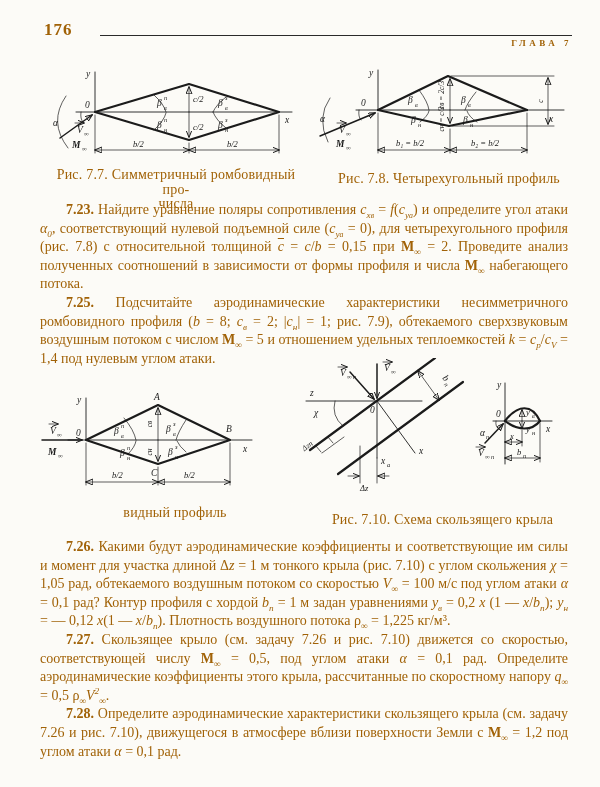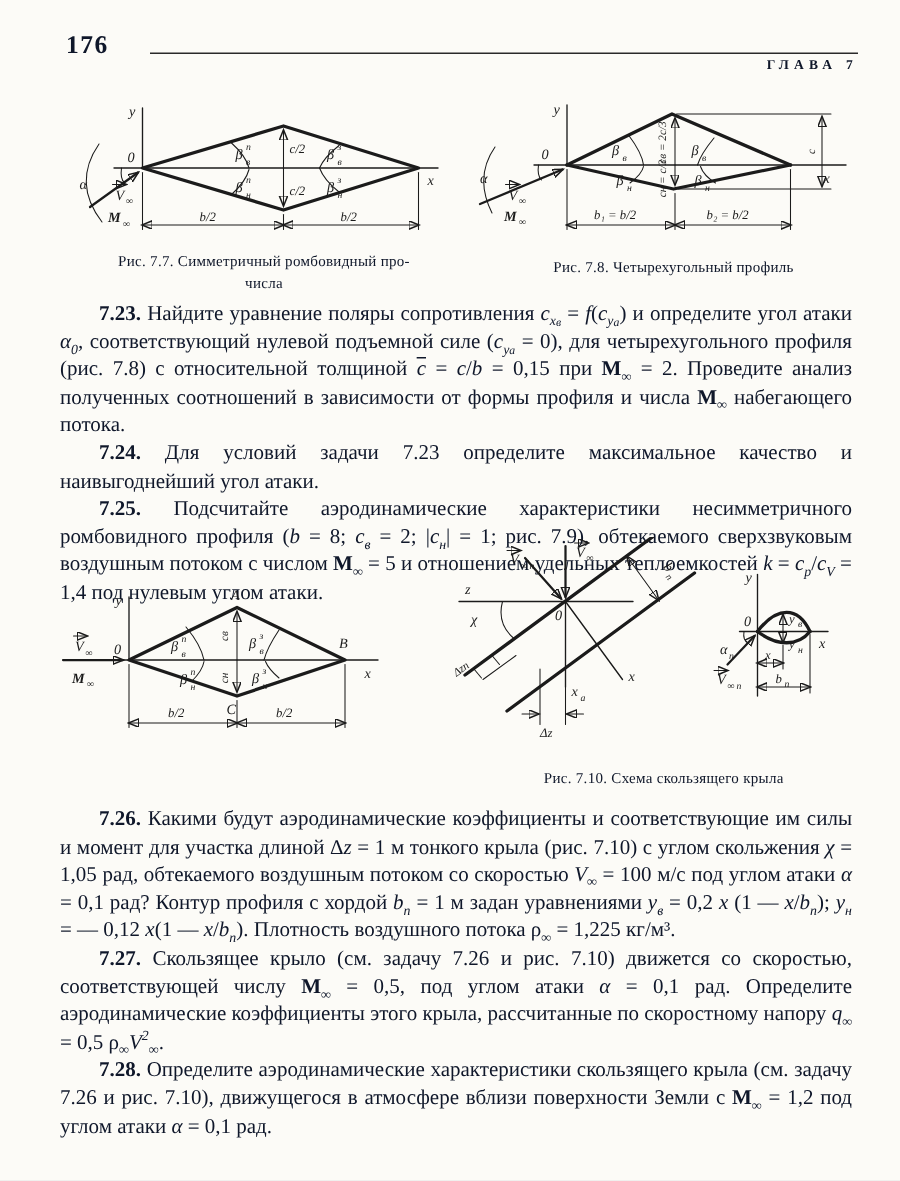--- a/index.html
+++ b/index.html
@@ -1,24 +1,24 @@
 <!DOCTYPE html>
 <html><head>
 <meta charset="utf-8">
 <style>
   html,body{margin:0;padding:0;background:#e8e8e8;}
   .page{position:relative;width:600px;height:787px;background:#fcfbf7;overflow:hidden;
-        font-family:"Liberation Serif","DejaVu Serif",serif;color:#0f172a;}
+        font-family:"Liberation Serif","DejaVu Serif",serif;color:#a16207;}
   
   .pagenum{position:absolute;left:44px;top:20px;font-size:17px;font-weight:bold;letter-spacing:1px;}
   .rule{position:absolute;left:100px;top:35px;width:472px;border-top:1.4px solid #2a2a2a;}
   .chapter{position:absolute;right:28px;top:24px;font-size:9px;font-weight:bold;letter-spacing:3.5px;margin-top:14px;}
   
   .fig{position:absolute;}
-  .caption{position:absolute;text-align:center;font-size:10px;line-height:14.5px;letter-spacing:.2px;}
+  .caption{position:absolute;text-align:center;font-size:14px;line-height:14.5px;letter-spacing:.2px;}
   svg text{font-family:"Liberation Serif","DejaVu Serif",serif;fill:#1b1b1b;}
   .ft{font-size:9.5px;font-style:italic;}
   .fs{font-size:6.5px;font-style:italic;}
   .fm{font-size:8.5px;font-style:italic;}
   .fr{font-size:7.5px;font-style:italic;}
   .fb{font-size:9.5px;font-weight:bold;font-style:italic;}
   svg line,svg path,svg polygon,svg polyline{stroke:#1b1b1b;fill:none;stroke-linecap:round;}
   .thick{stroke-width:2.2;stroke-linejoin:round;}
   .med{stroke-width:1.5;}
   .thin{stroke-width:0.9;}
@@ -194,21 +194,20 @@
       <text class="fb" x="20" y="87">М</text>
       <text class="fs" x="30" y="90">∞</text>
     </g>
   </svg>
   <div class="caption" style="left:316px;top:172px;width:266px">
     <div>Рис. 7.8. Четырехугольный профиль</div>
   </div>
 
   <div class="tblock" style="top:201px">
     <p class="prob"><span class="seg-b">7.23.</span><span class="seg-t"> Найдите уравнение поляры сопротивления </span><span class="seg-i">c</span><sub>x</sub><sub class="s2">в</sub><span class="seg-t"> = </span><span class="seg-i">f</span><span class="seg-t">(</span><span class="seg-i">c</span><sub>y</sub><sub class="s2">a</sub><span class="seg-t">) и определите угол атаки </span><span class="seg-i">α</span><sub>0</sub><span class="seg-t">, соответствующий нулевой подъемной силе (</span><span class="seg-i">c</span><sub>y</sub><sub class="s2">a</sub><span class="seg-t"> = 0), для четырехугольного профиля (рис. 7.8) с относительной толщиной </span><span class="seg-ol">c</span><span class="seg-t"> = </span><span class="seg-i">c</span><span class="seg-t">/</span><span class="seg-i">b</span><span class="seg-t"> = 0,15 при </span><span class="seg-b">М</span><sub>∞</sub><span class="seg-t"> = 2. Проведите анализ полученных соотношений в зависимости от формы профиля и числа </span><span class="seg-b">М</span><sub>∞</sub><span class="seg-t"> набегающего потока.</span></p>
-    <p class="prob"><span class="seg-b">7.24.</span><span class="seg-t"> Для условий задачи 7.23 определите максимальное качество и наивыгоднейший угол атаки.</span></p>
     <p class="prob"><span class="seg-b">7.25.</span><span class="seg-t"> Подсчитайте аэродинамические характеристики несимметричного ромбовидного профиля (</span><span class="seg-i">b</span><span class="seg-t"> = 8; </span><span class="seg-i">c</span><sub>в</sub><span class="seg-t"> = 2; |</span><span class="seg-i">c</span><sub>н</sub><span class="seg-t">| = 1; рис. 7.9), обтекаемого сверхзвуковым воздушным потоком с числом </span><span class="seg-b">М</span><sub>∞</sub><span class="seg-t"> = 5 и отношением удельных теплоемкостей </span><span class="seg-i">k</span><span class="seg-t"> = </span><span class="seg-i">c</span><sub>p</sub><span class="seg-t">/</span><span class="seg-i">c</span><sub>V</sub><span class="seg-t"> = 1,4 под нулевым углом атаки.</span></p>
   </div>
 
   <svg class="fig" style="left:40px;top:390px" width="270" height="112" viewBox="0 0 270 112">
     <defs>
         <marker id="a79" markerWidth="8" markerHeight="7" refX="6.5" refY="2.8" orient="auto-start-reverse" markerUnits="userSpaceOnUse">
           <path d="M0,0 L7,2.8 L0,5.6 z" fill="#1b1b1b" stroke="none"></path>
         </marker>
       </defs>
     <g>
@@ -272,20 +271,21 @@
     <g>
       <text class="ft" x="10" y="44">V</text>
       <text class="fs" x="17" y="47">∞</text>
     </g>
     <g>
       <text class="fb" x="8" y="65">М</text>
       <text class="fs" x="18" y="68">∞</text>
     </g>
   </svg>
   <div class="caption" style="left:40px;top:506px;width:270px">
+    <div>видный профиль</div>
   </div>
 
   <svg class="fig" style="left:300px;top:358px" width="285" height="150" viewBox="0 0 285 150">
     <defs>
         <marker id="a710" markerWidth="8" markerHeight="7" refX="6.5" refY="2.8" orient="auto-start-reverse" markerUnits="userSpaceOnUse">
           <path d="M0,0 L7,2.8 L0,5.6 z" fill="#1b1b1b" stroke="none"></path>
         </marker>
       </defs>
 
     <g>

